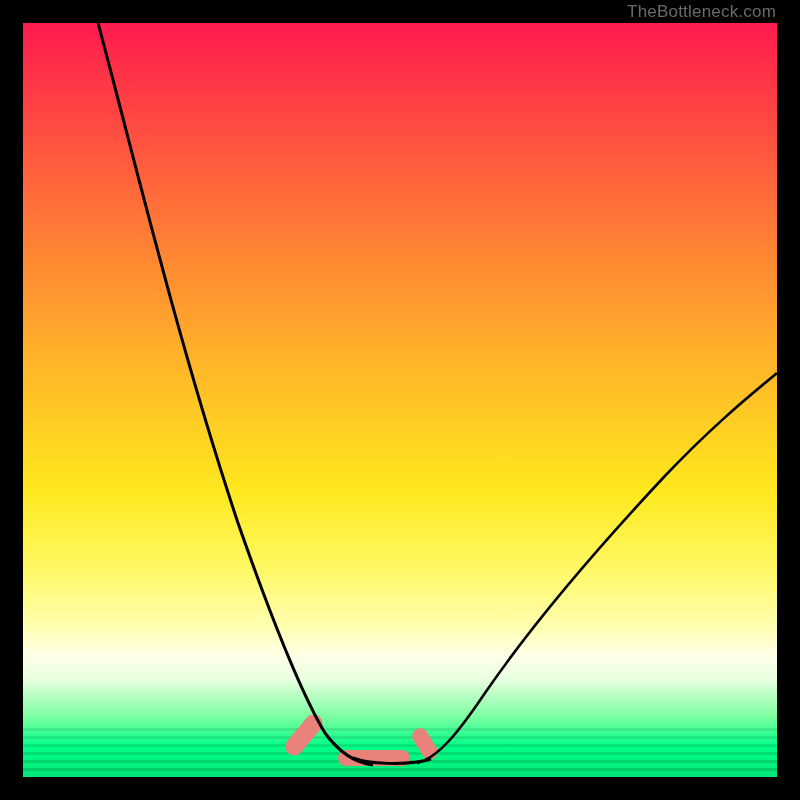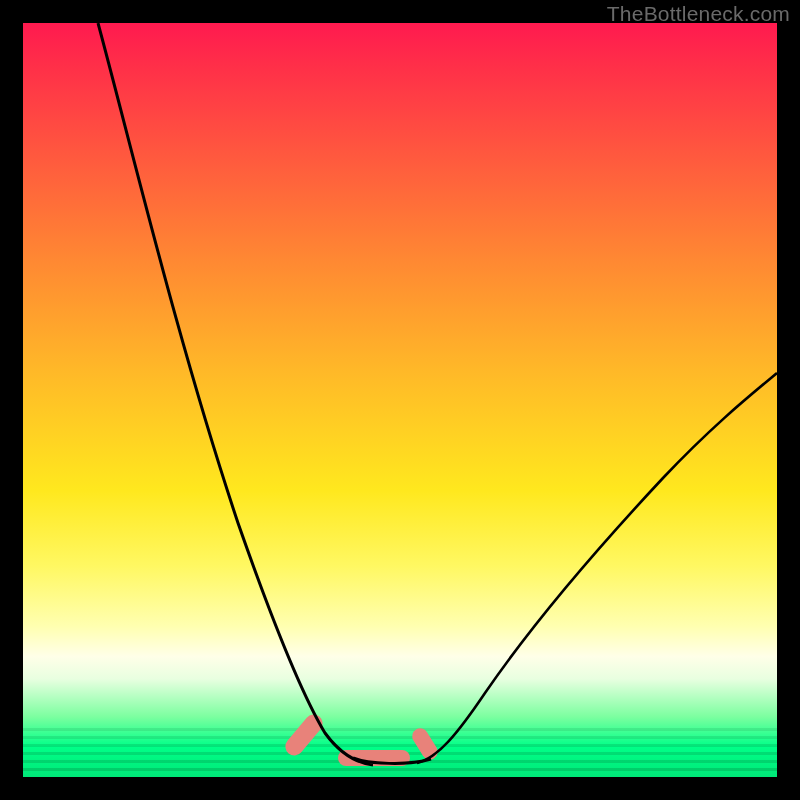--- a/index.html
+++ b/index.html
@@ -52,23 +52,23 @@
   svg {
     position: absolute;
     left: 0; top: 0;
     width: 754px;
     height: 754px;
     pointer-events: none;
   }
   .watermark {
     position: absolute;
     top: 2px;
-    right: 10px;
+    right: 24px;
     font-family: Arial, Helvetica, sans-serif;
-    font-size: 21px;
+    font-size: 17px;
     color: #6a6a6a;
     font-weight: 500;
     letter-spacing: 0.2px;
   }
 </style>
 </head>
 <body>
 
 <div class="frame">
   <div class="gradient"></div>

